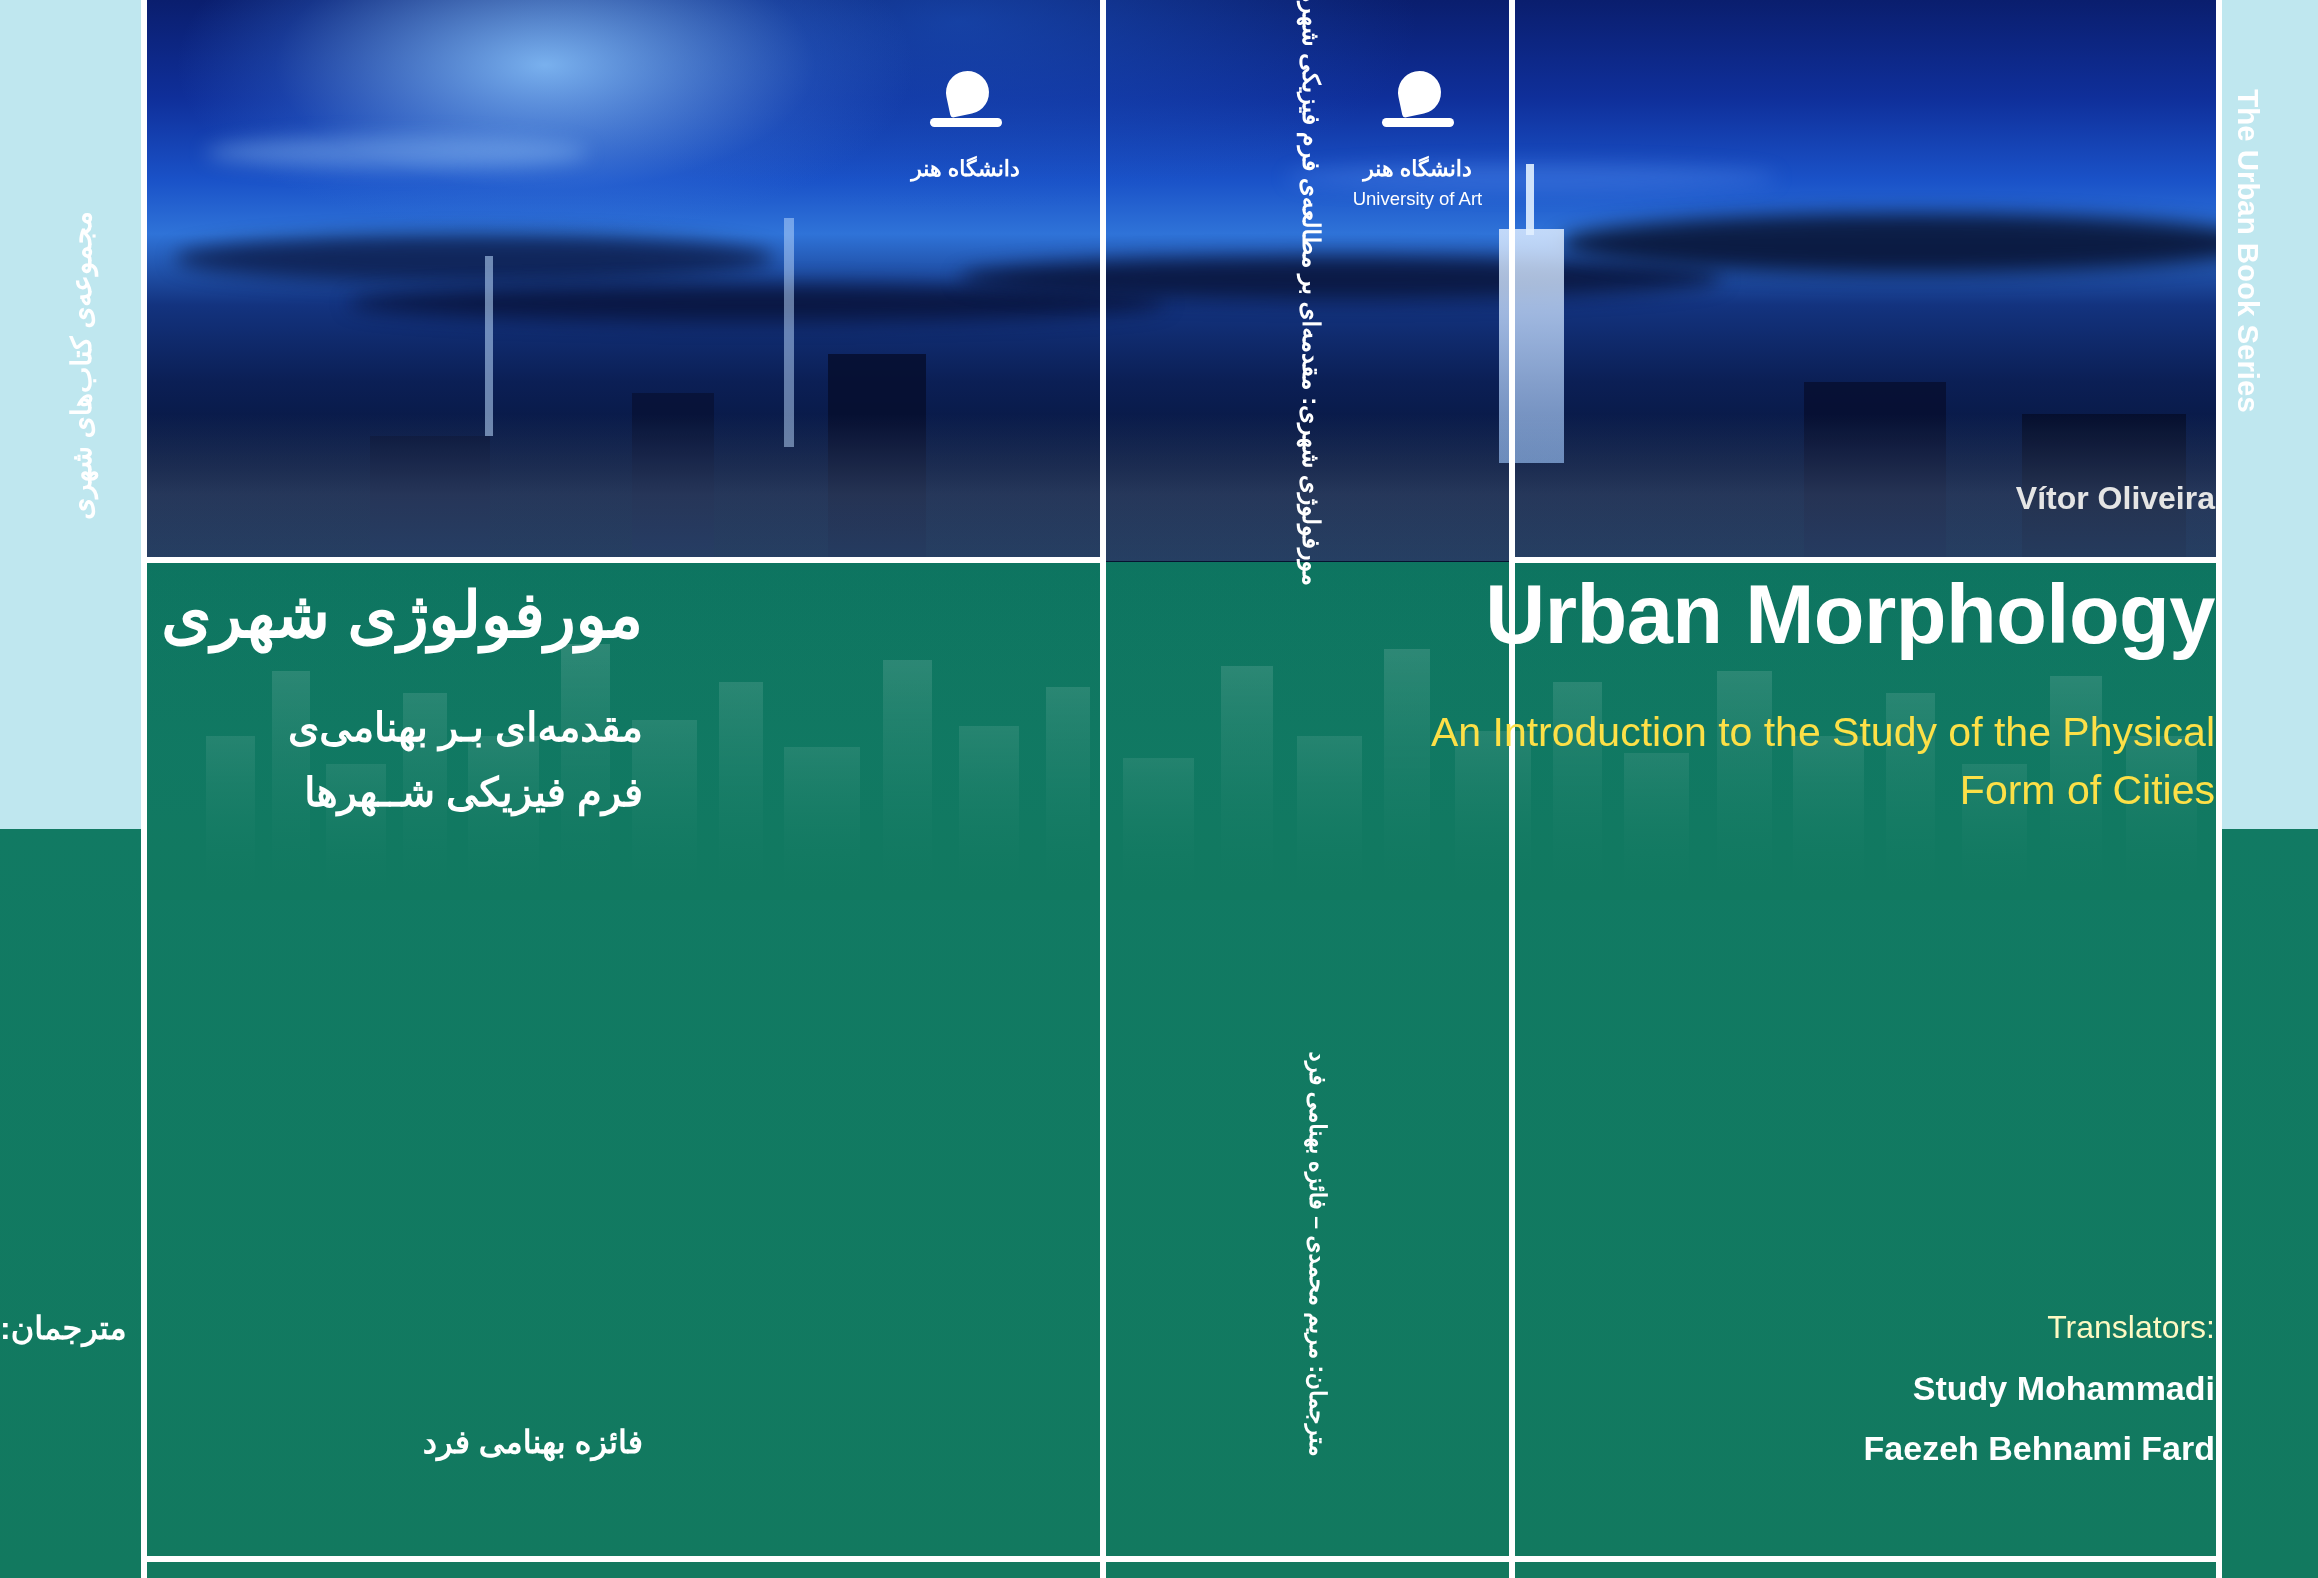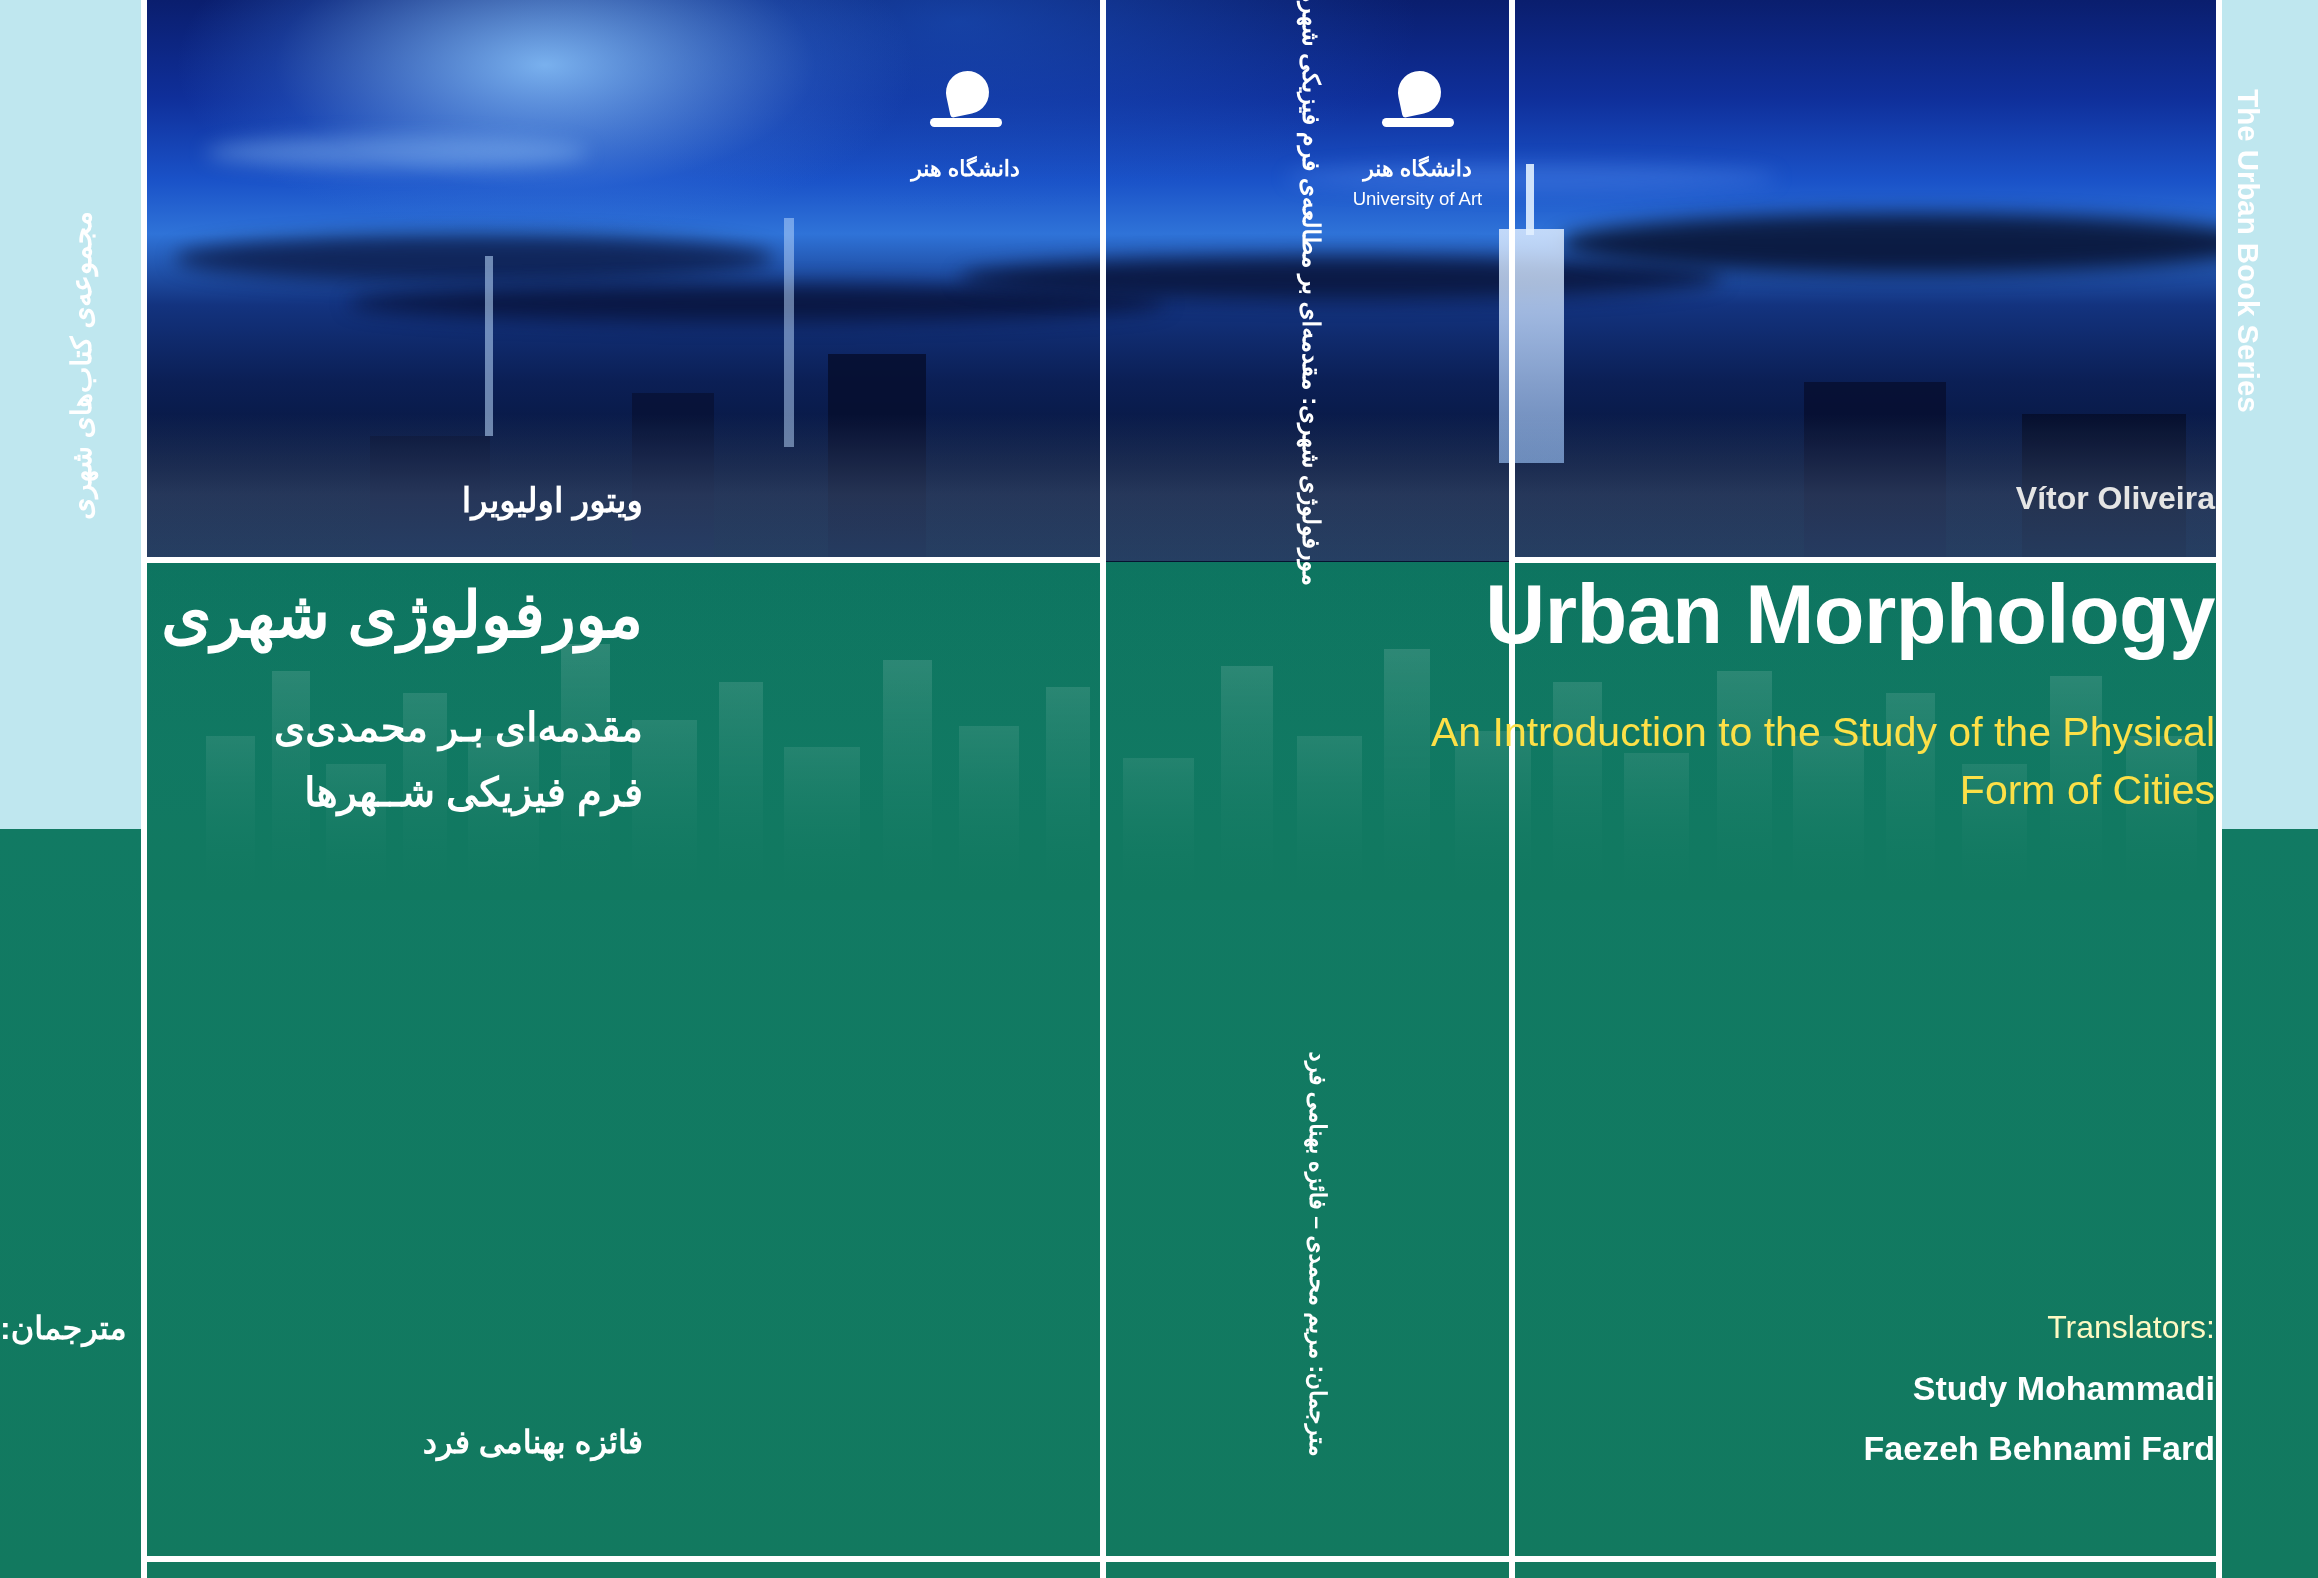--- a/index.html
+++ b/index.html
@@ -274,23 +274,22 @@
   </div>
 
   <div class="logo logo-front">
     <div class="logo-mark"></div>
     <div class="logo-fa">دانشگاه هنر</div>
     <div class="logo-en">University of Art</div>
   </div>
 
   <div class="flap-left">مجموعه‌ی کتاب‌های شهری</div>
 
-  <div class="txt fa-author">ویتور اولیویرا</div>
   <div class="txt fa-title">مورفولوژی شهری</div>
-  <div class="txt fa-sub">مقدمه‌ای بـر محمدی‌ی</div>
+  <div class="txt fa-sub">مقدمه‌ای بـر بهنامی‌ی</div>
   <div class="txt fa-sub" style="top:763px;">فرم فیزیکی شــهرها</div>
   <div class="txt fa-trans-label">مترجمان:</div>
   <div class="txt fa-trans-2">فائزه بهنامی فرد</div>
 
   <div class="spine-top">مورفولوژی شهری: مقدمه‌ای بر مطالعه‌ی فرم فیزیکی شهرها</div>
   <div class="spine-bottom">مترجمان: مریم محمدی – فائزه بهنامی فرد</div>
 
   <div class="en-author">Vítor Oliveira</div>
   <div class="en-title">Urban Morphology</div>
   <div class="en-sub">An Introduction to the Study of the Physical Form of Cities</div>

